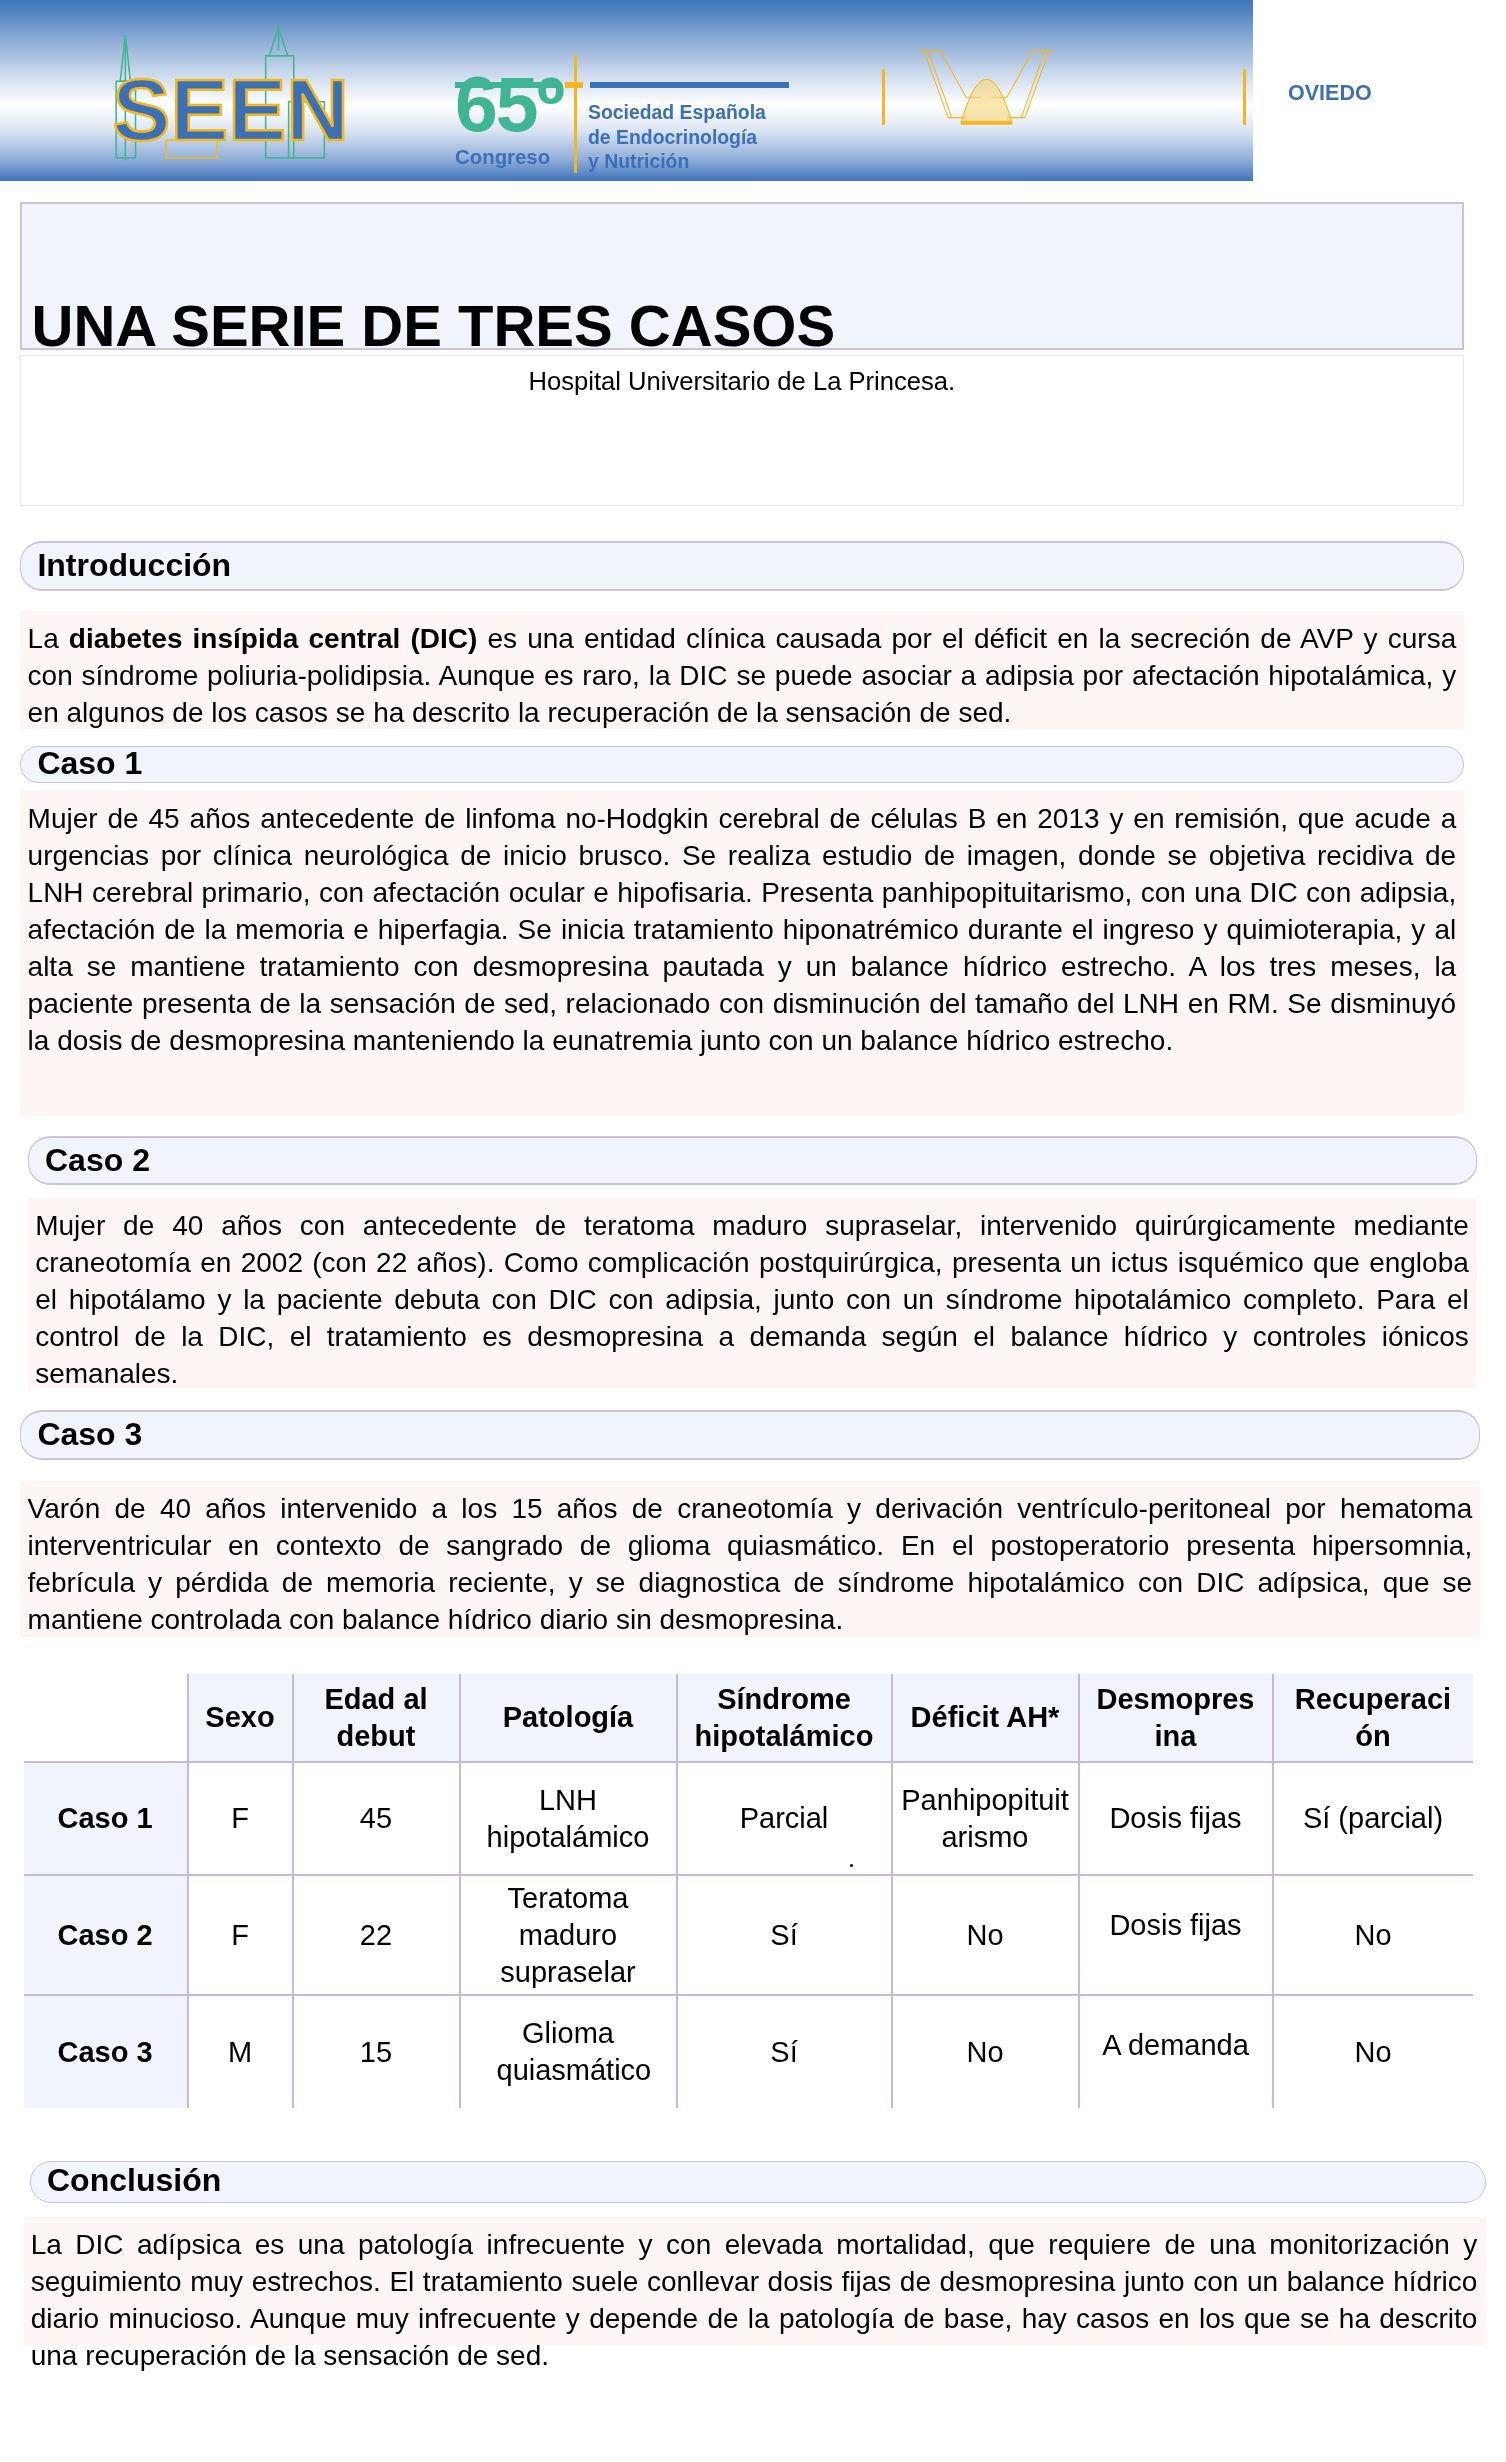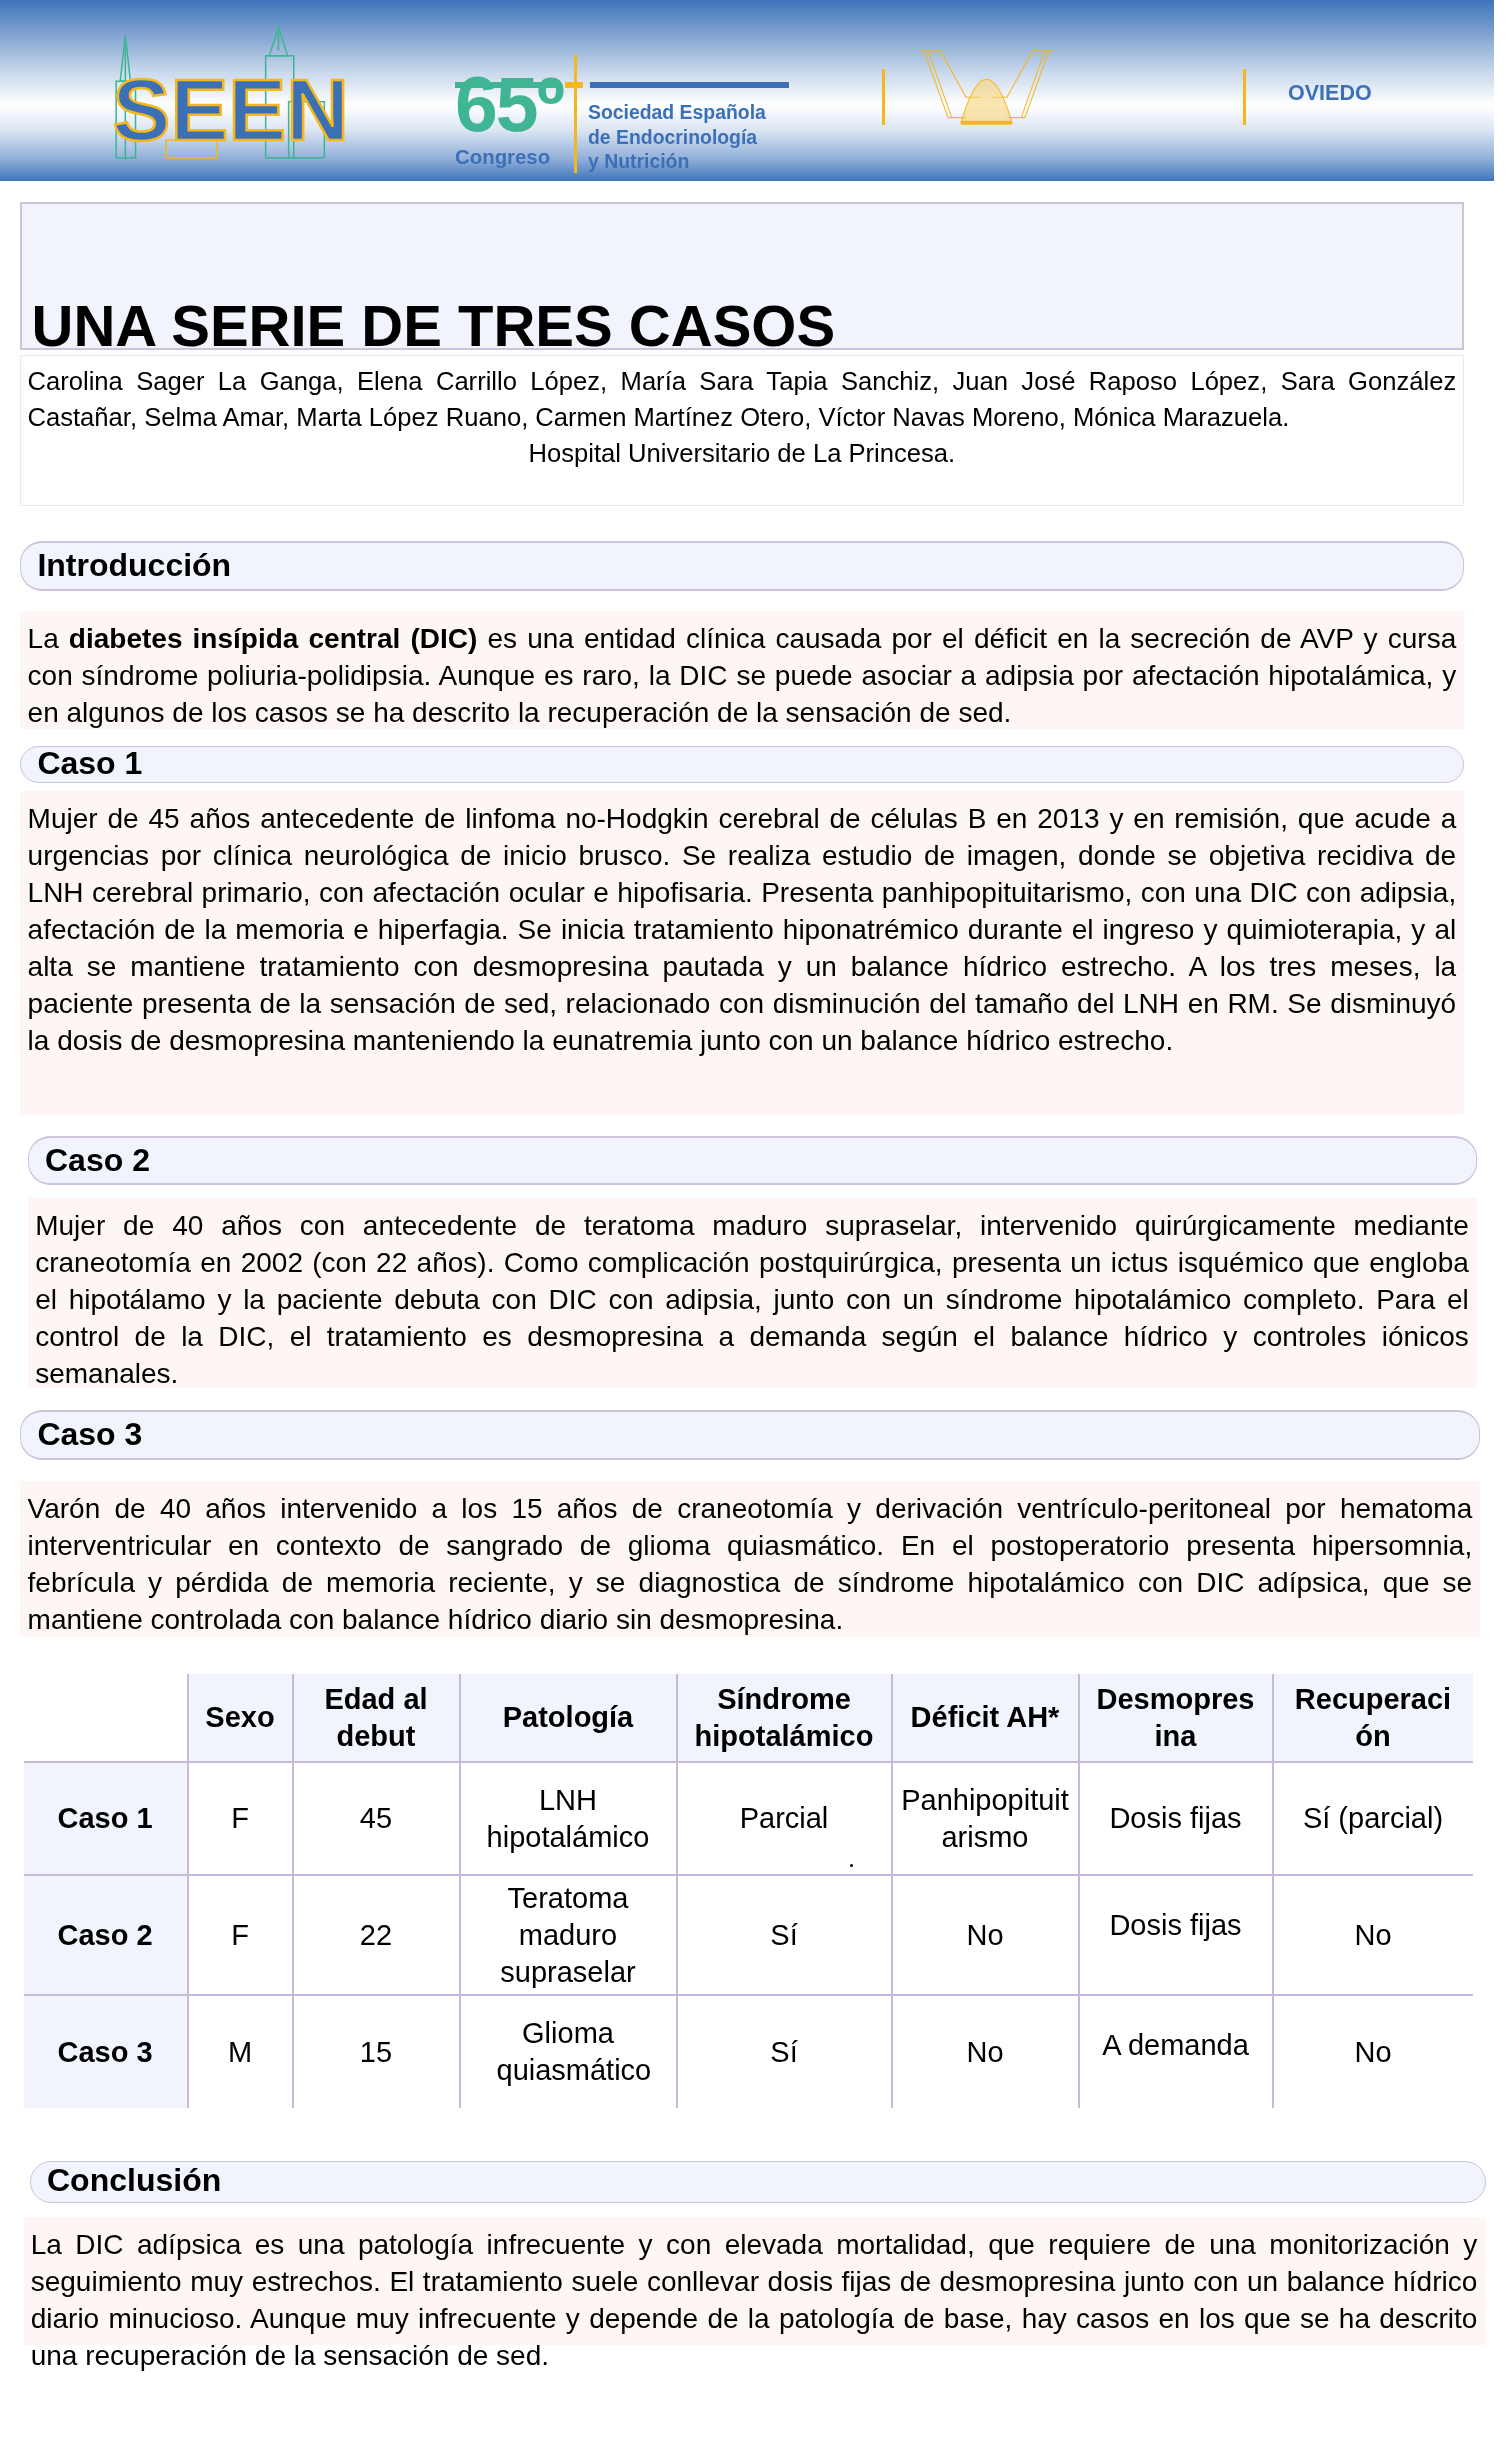--- a/index.html
+++ b/index.html
@@ -4,22 +4,23 @@
 <style>
   html, body { margin: 0; padding: 0; }
   body {
     width: 1507px; height: 2462px; position: relative; overflow: hidden;
     background: #ffffff;
     font-family: "Liberation Sans", "DejaVu Sans", sans-serif;
     color: #000;
   }
   
   .banner {
-    position: absolute; left: 0; top: 0; width: 1494px; height: 181px;
+    position: absolute; left: 0; top: 0; width: 1241px; height: 181px;
     background: linear-gradient(to bottom, #3d74bb 0%, #7da1d0 18%, #c9d8ec 40%, #ffffff 58%, #dbe5f3 72%, #90aed8 88%, #3f75bb 100%);
+    padding-left: 12px;
   }
   .sen-logo { position: absolute; left: 110px; top: 20.4px; width: 245px; height: 143px; }
   .congress-block { position: absolute; left: 455px; top: 28px; width: 337px; height: 133px; }
   .congress-num {
     position: absolute; left: 0; top: 38px; font-size: 77px; font-weight: bold; color: #40b594;
     letter-spacing: -2px; line-height: 1;
   }
   .congress-word {
     position: absolute; left: 0; top: 119px; font-size: 20.4px; font-weight: bold; color: #3b6fb6; line-height: 1;
   }
@@ -136,21 +137,20 @@
 </div>
 
 <div class="title-box">
   <h1 class="title-text">
     <br>
     <span>UNA SERIE DE TRES CASOS</span>
   </h1>
 </div>
 
 <div class="authors-box">
-  <div>Carolina Sager La Ganga, Elena Carrillo López, María Sara Tapia Sanchiz, Juan José Raposo López, Sara González Castañar, Selma Amar, Marta López Ruano, Carmen Martínez Otero, Víctor Navas Moreno, Mónica Marazuela.</div>
   <div class="aff">Hospital Universitario de La Princesa.</div>
 </div>
 
 <div class="section-header" style="top:541px;">Introducción</div>
 <div class="section-body" style="top:611px; height:118px;">
   <span>La </span><b>diabetes insípida central (DIC)</b><span> es una entidad clínica causada por el déficit en la secreción de AVP y cursa con síndrome poliuria-polidipsia. Aunque es raro, la DIC se puede asociar a adipsia por afectación hipotalámica, y en algunos de los casos se ha descrito la recuperación de la sensación de sed.</span>
 </div>
 
 <div class="section-header" style="top:746px; height:37px; line-height:33px; border-top-width:1.5px; border-bottom-width:1.5px;">Caso 1</div>
 <div class="section-body" style="top:791px; height:324px;">Mujer de 45 años antecedente de linfoma no-Hodgkin cerebral de células B en 2013 y en remisión, que acude a urgencias por clínica neurológica de inicio brusco. Se realiza estudio de imagen, donde se objetiva recidiva de LNH cerebral primario, con afectación ocular e hipofisaria. Presenta panhipopituitarismo, con una DIC con adipsia, afectación de la memoria e hiperfagia. Se inicia tratamiento hiponatrémico durante el ingreso y quimioterapia, y al alta se mantiene tratamiento con desmopresina pautada y un balance hídrico estrecho. A los tres meses, la paciente presenta de la sensación de sed, relacionado con disminución del tamaño del LNH en RM. Se disminuyó la dosis de desmopresina manteniendo la eunatremia junto con un balance hídrico estrecho.</div>

